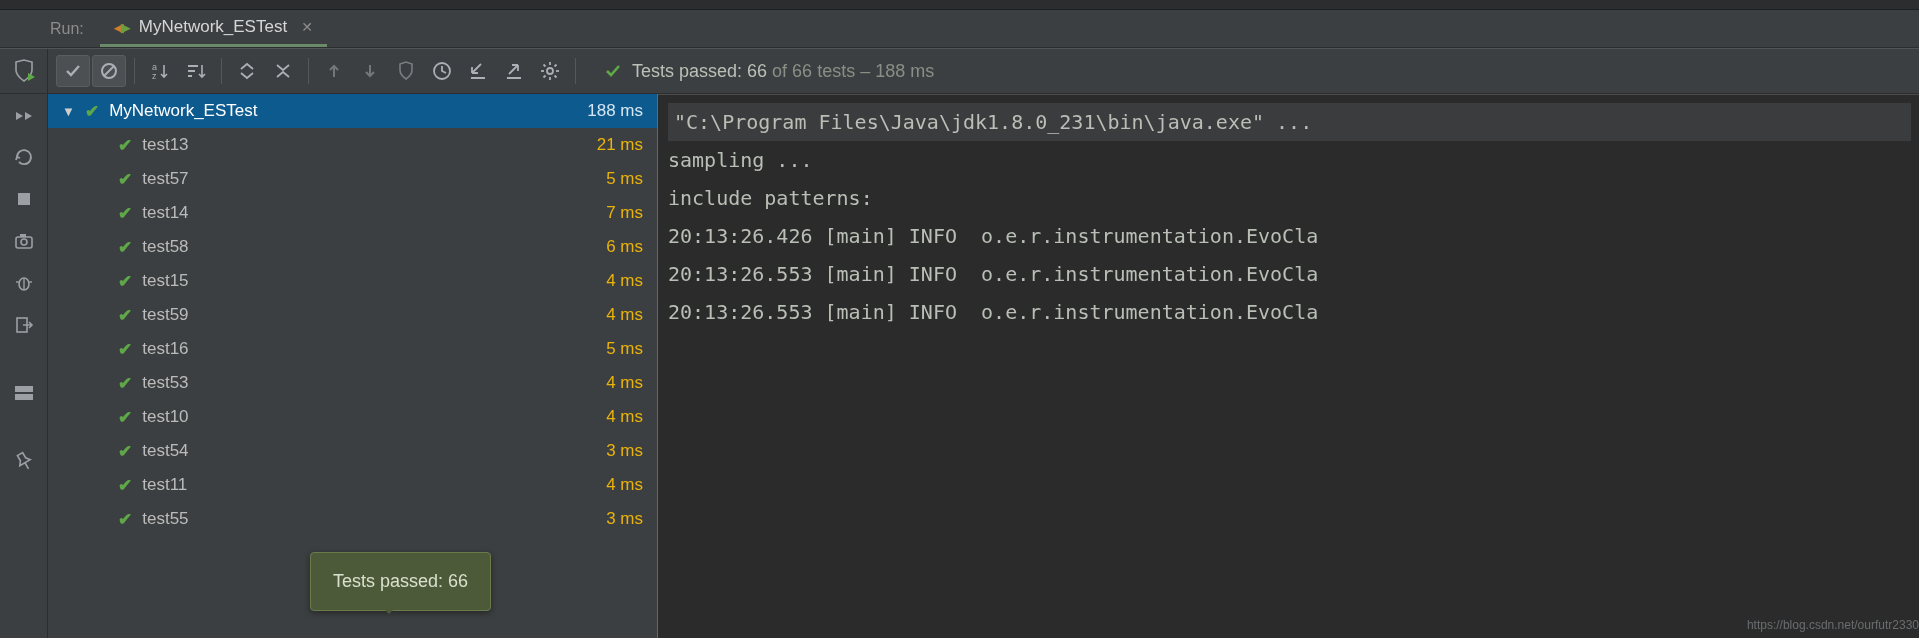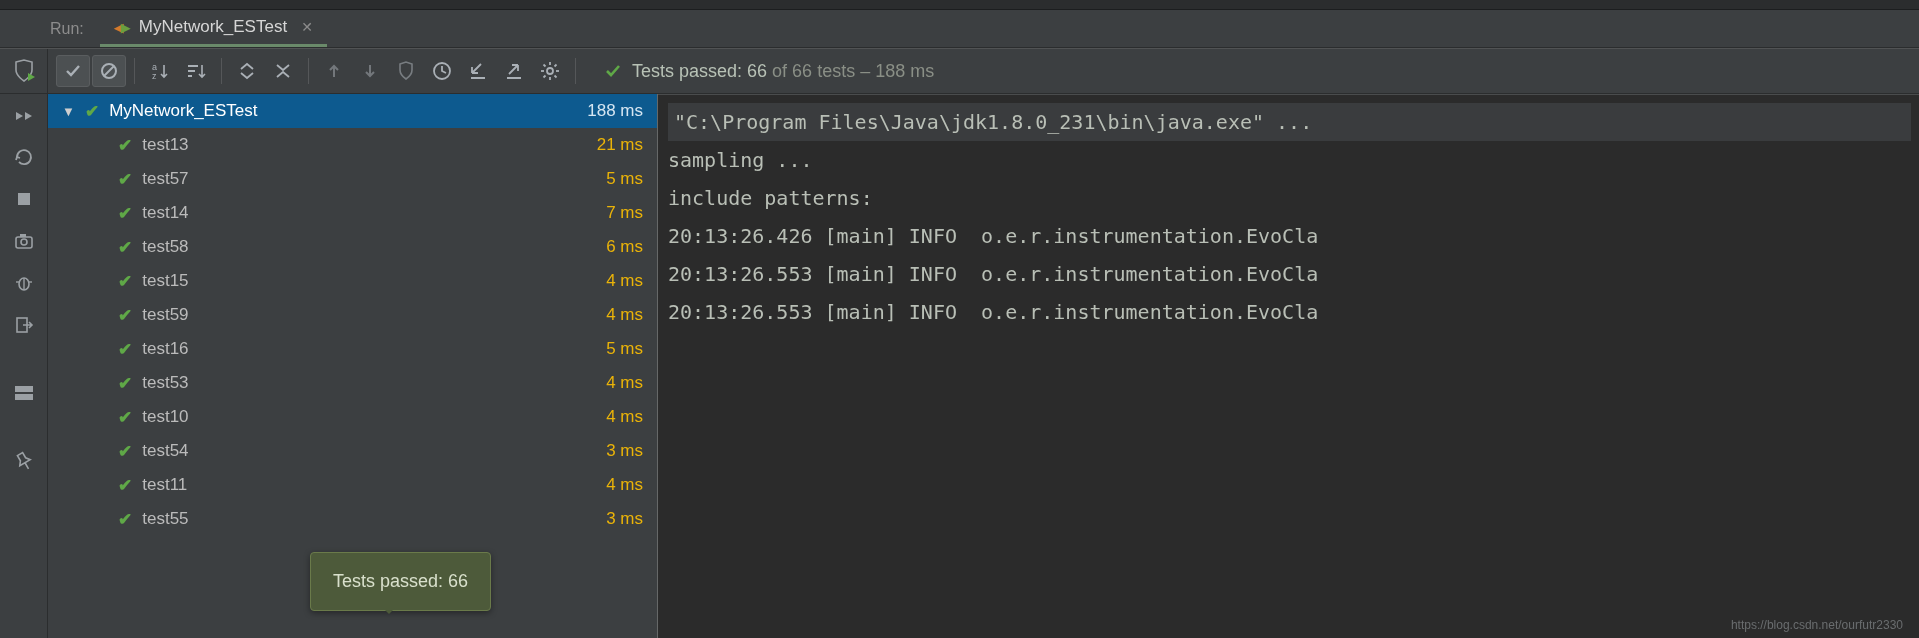--- a/index.html
+++ b/index.html
@@ -167,21 +167,21 @@
 }
 .tooltip::after {
   content:"";
   position:absolute;
   bottom:-10px; left:72px;
   border:6px solid transparent;
   border-top-color:#4d5a3a;
 }
 .watermark {
   position: absolute;
-  right: 16px;
+  right: 0;
   bottom: 6px;
   font-size: 12px;
   color: #6a6d6f;
 }
 svg { display:block; }
 </style>
 </head>
 <body>
 
 <div class="top-bar"></div>

